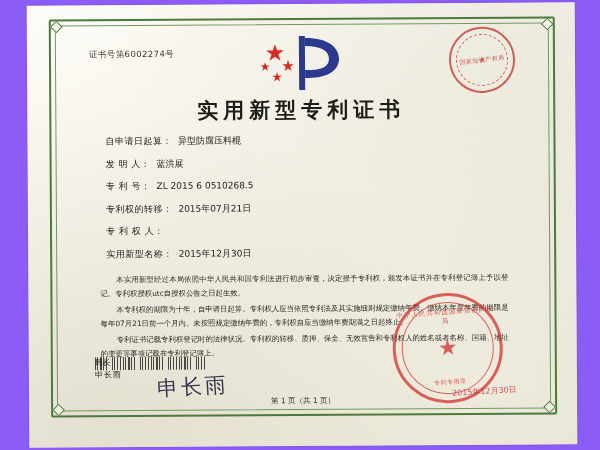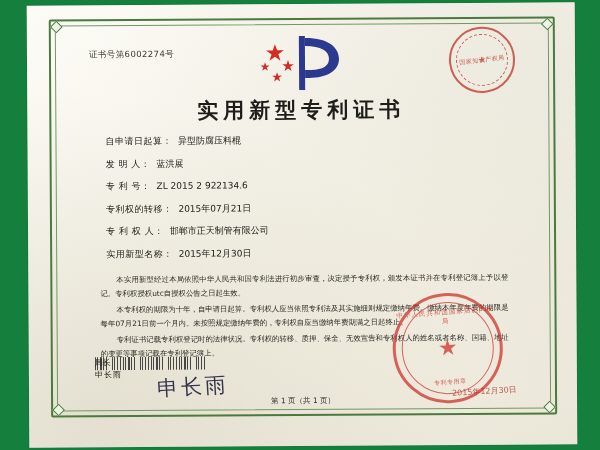--- a/index.html
+++ b/index.html
@@ -12,21 +12,21 @@
     height: 450px;
     overflow: hidden;
     font-family: "DejaVu Sans", sans-serif;
   }
 
   
   .page {
     position: relative;
     width: 600px;
     height: 450px;
-    background: #15803d;
+    background: #8b5cf6;
   }
   
   .sheet {
     position: absolute;
     left: 28px;
     top: 4px;
     width: 548px;
     height: 442px;
     background: linear-gradient(110deg,#fbf9f1 0%, #f7f4e9 35%, #f4f1e4 70%, #efece0 100%);
     box-shadow: 0 0 2px rgba(0,0,0,0.18);
@@ -340,29 +340,28 @@
       <div class="field-row">
         <span class="field-label">自申请日起算：</span>
         <span class="field-value">异型防腐压料棍</span>
       </div>
       <div class="field-row">
         <span class="field-label">发 明 人：</span>
         <span class="field-value">蓝洪展</span>
       </div>
       <div class="field-row">
         <span class="field-label">专 利 号：</span>
-        <span class="field-value">ZL 2015 2 922134.6</span>
+        <span class="field-value">ZL 2015 6 0510268.5</span>
       </div>
       <div class="field-row">
         <span class="field-label">专利权的转移：</span>
         <span class="field-value">2015年07月21日</span>
       </div>
       <div class="field-row">
         <span class="field-label">专 利 权 人：</span>
-        <span class="field-value">邯郸市正天制管有限公司</span>
       </div>
       <div class="field-row">
         <span class="field-label">实用新型名称：</span>
         <span class="field-value">2015年12月30日</span>
       </div>
     </div>
 
     <div class="body-text">
       <p>本实用新型经过本局依照中华人民共和国专利法进行初步审查，决定授予专利权，颁发本证书并在专利登记簿上予以登记。专利权授权utc自授权公告之日起生效。</p>
       <p>本专利权的期限为十年，自申请日起算。专利权人应当依照专利法及其实施细则规定缴纳年费。缴纳本年度年费的期限是每年07月21日前一个月内。未按照规定缴纳年费的，专利权自应当缴纳年费期满之日起终止。</p>

